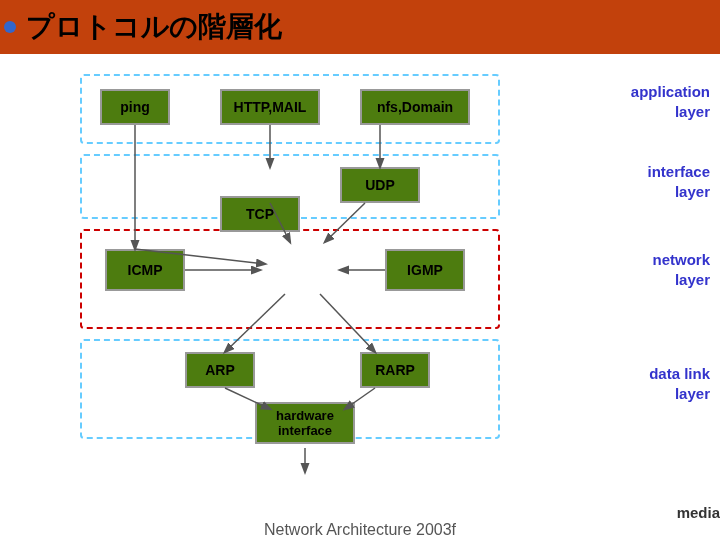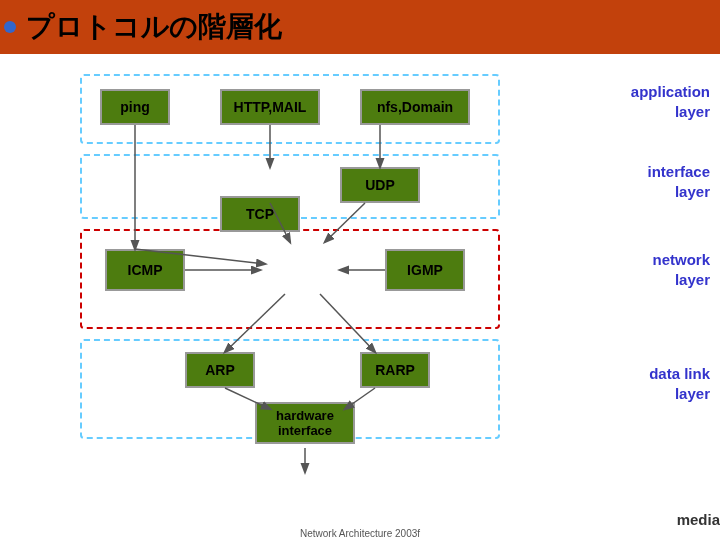--- a/index.html
+++ b/index.html
@@ -231,16 +231,16 @@
 
     <defs>
       <marker id="arrow" markerWidth="8" markerHeight="8" refX="6" refY="3" orient="auto">
         <path d="M0,0 L0,6 L8,3 z" fill="#555"></path>
       </marker>
     </defs>
   </svg>
 
   <div class="footer">
     <div style="font-size:15px; font-weight:bold;text-align:right;">media</div>
-    <div style="font-size:10px; color:#555;">Network Architecture 2003f</div>
+    <div style="font-size:16px; color:#555;">Network Architecture 2003f</div>
   </div>
 
 </div>
 
 </body></html>

